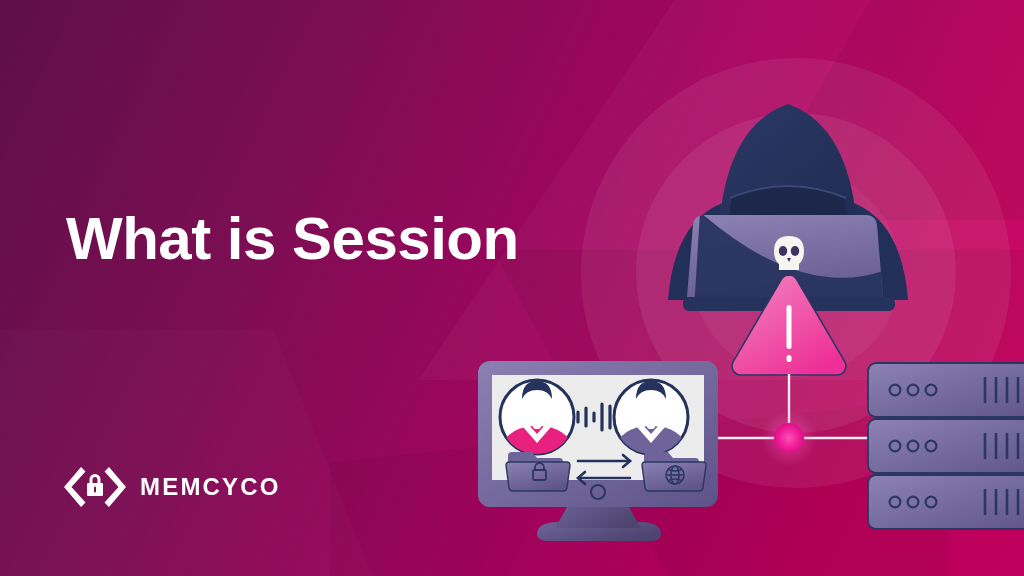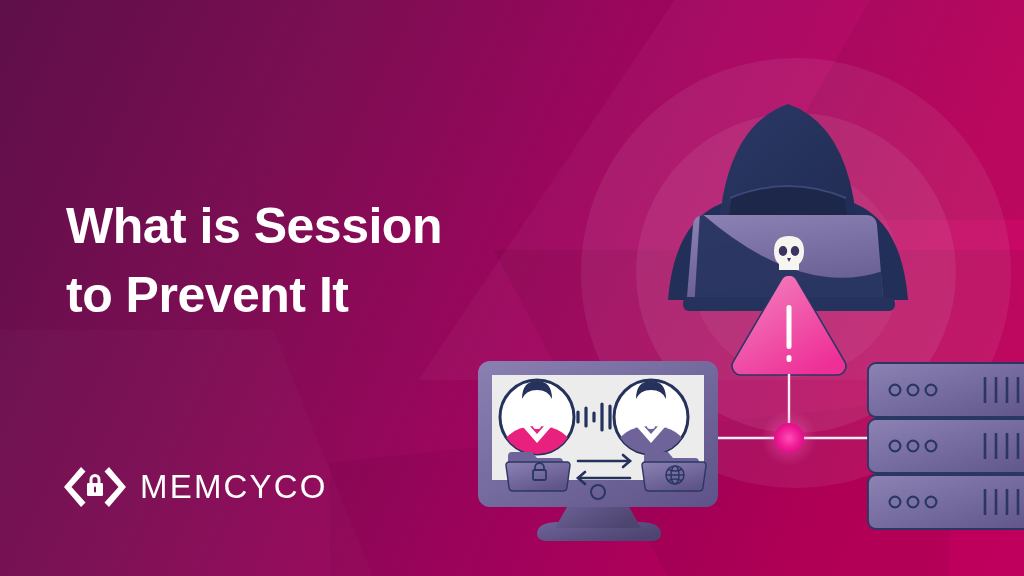--- a/index.html
+++ b/index.html
@@ -28,29 +28,29 @@
 
   
   .ring{position:absolute;border-radius:50%;pointer-events:none;}
   .ring1{width:430px;height:430px;left:581px;top:58px;background:rgba(255,255,255,0.065);}
   .ring2{width:320px;height:320px;left:636px;top:113px;background:rgba(255,255,255,0.075);}
   .ring3{width:208px;height:208px;left:692px;top:169px;background:rgba(255,255,255,0.05);}
 
   
   #headline{
     position:absolute;left:66px;top:158px;width:560px;
-    color:#fff;font-size:50px;line-height:1.38;font-weight:700;
+    color:#fff;font-size:60px;line-height:1.38;font-weight:700;
     letter-spacing:-0.5px;
   }
   #headline .ln{display:block;white-space:pre;}
 
   
   #logo{position:absolute;left:64px;top:461px;display:flex;align-items:center;gap:14px;}
   #logo .mark{width:62px;height:52px;}
-  #logo .wordmark{color:#fff;font-size:33px;font-weight:400;letter-spacing:2.2px;}
+  #logo .wordmark{color:#fff;font-size:24px;font-weight:700;letter-spacing:2.2px;}
 
   
   .art{position:absolute;left:0;top:0;width:1024px;height:576px;overflow:visible;}
 </style>
 </head>
 <body>
 
 <div id="stage">
 
   <div class="facet f1"></div>
@@ -58,21 +58,20 @@
   <div class="facet f2"></div>
   <div class="facet f4"></div>
   <div class="facet f5"></div>
 
   <div class="ring ring1"></div>
   <div class="ring ring2"></div>
   <div class="ring ring3"></div>
 
   <h1 id="headline">
     <span class="ln">What is Session</span>
-    <span class="ln">to Prevent It</span>
   </h1>
 
   <div id="logo">
     <span class="mark">
       <svg viewBox="0 0 62 52" width="62" height="52">
 
         <path d="M17 6 L21.5 10.5 L7.5 26 L21.5 41.5 L17 46 L0 26 Z" fill="#ffffff"></path>
 
         <path d="M45 6 L40.5 10.5 L54.5 26 L40.5 41.5 L45 46 L62 26 Z" fill="#ffffff"></path>
 

